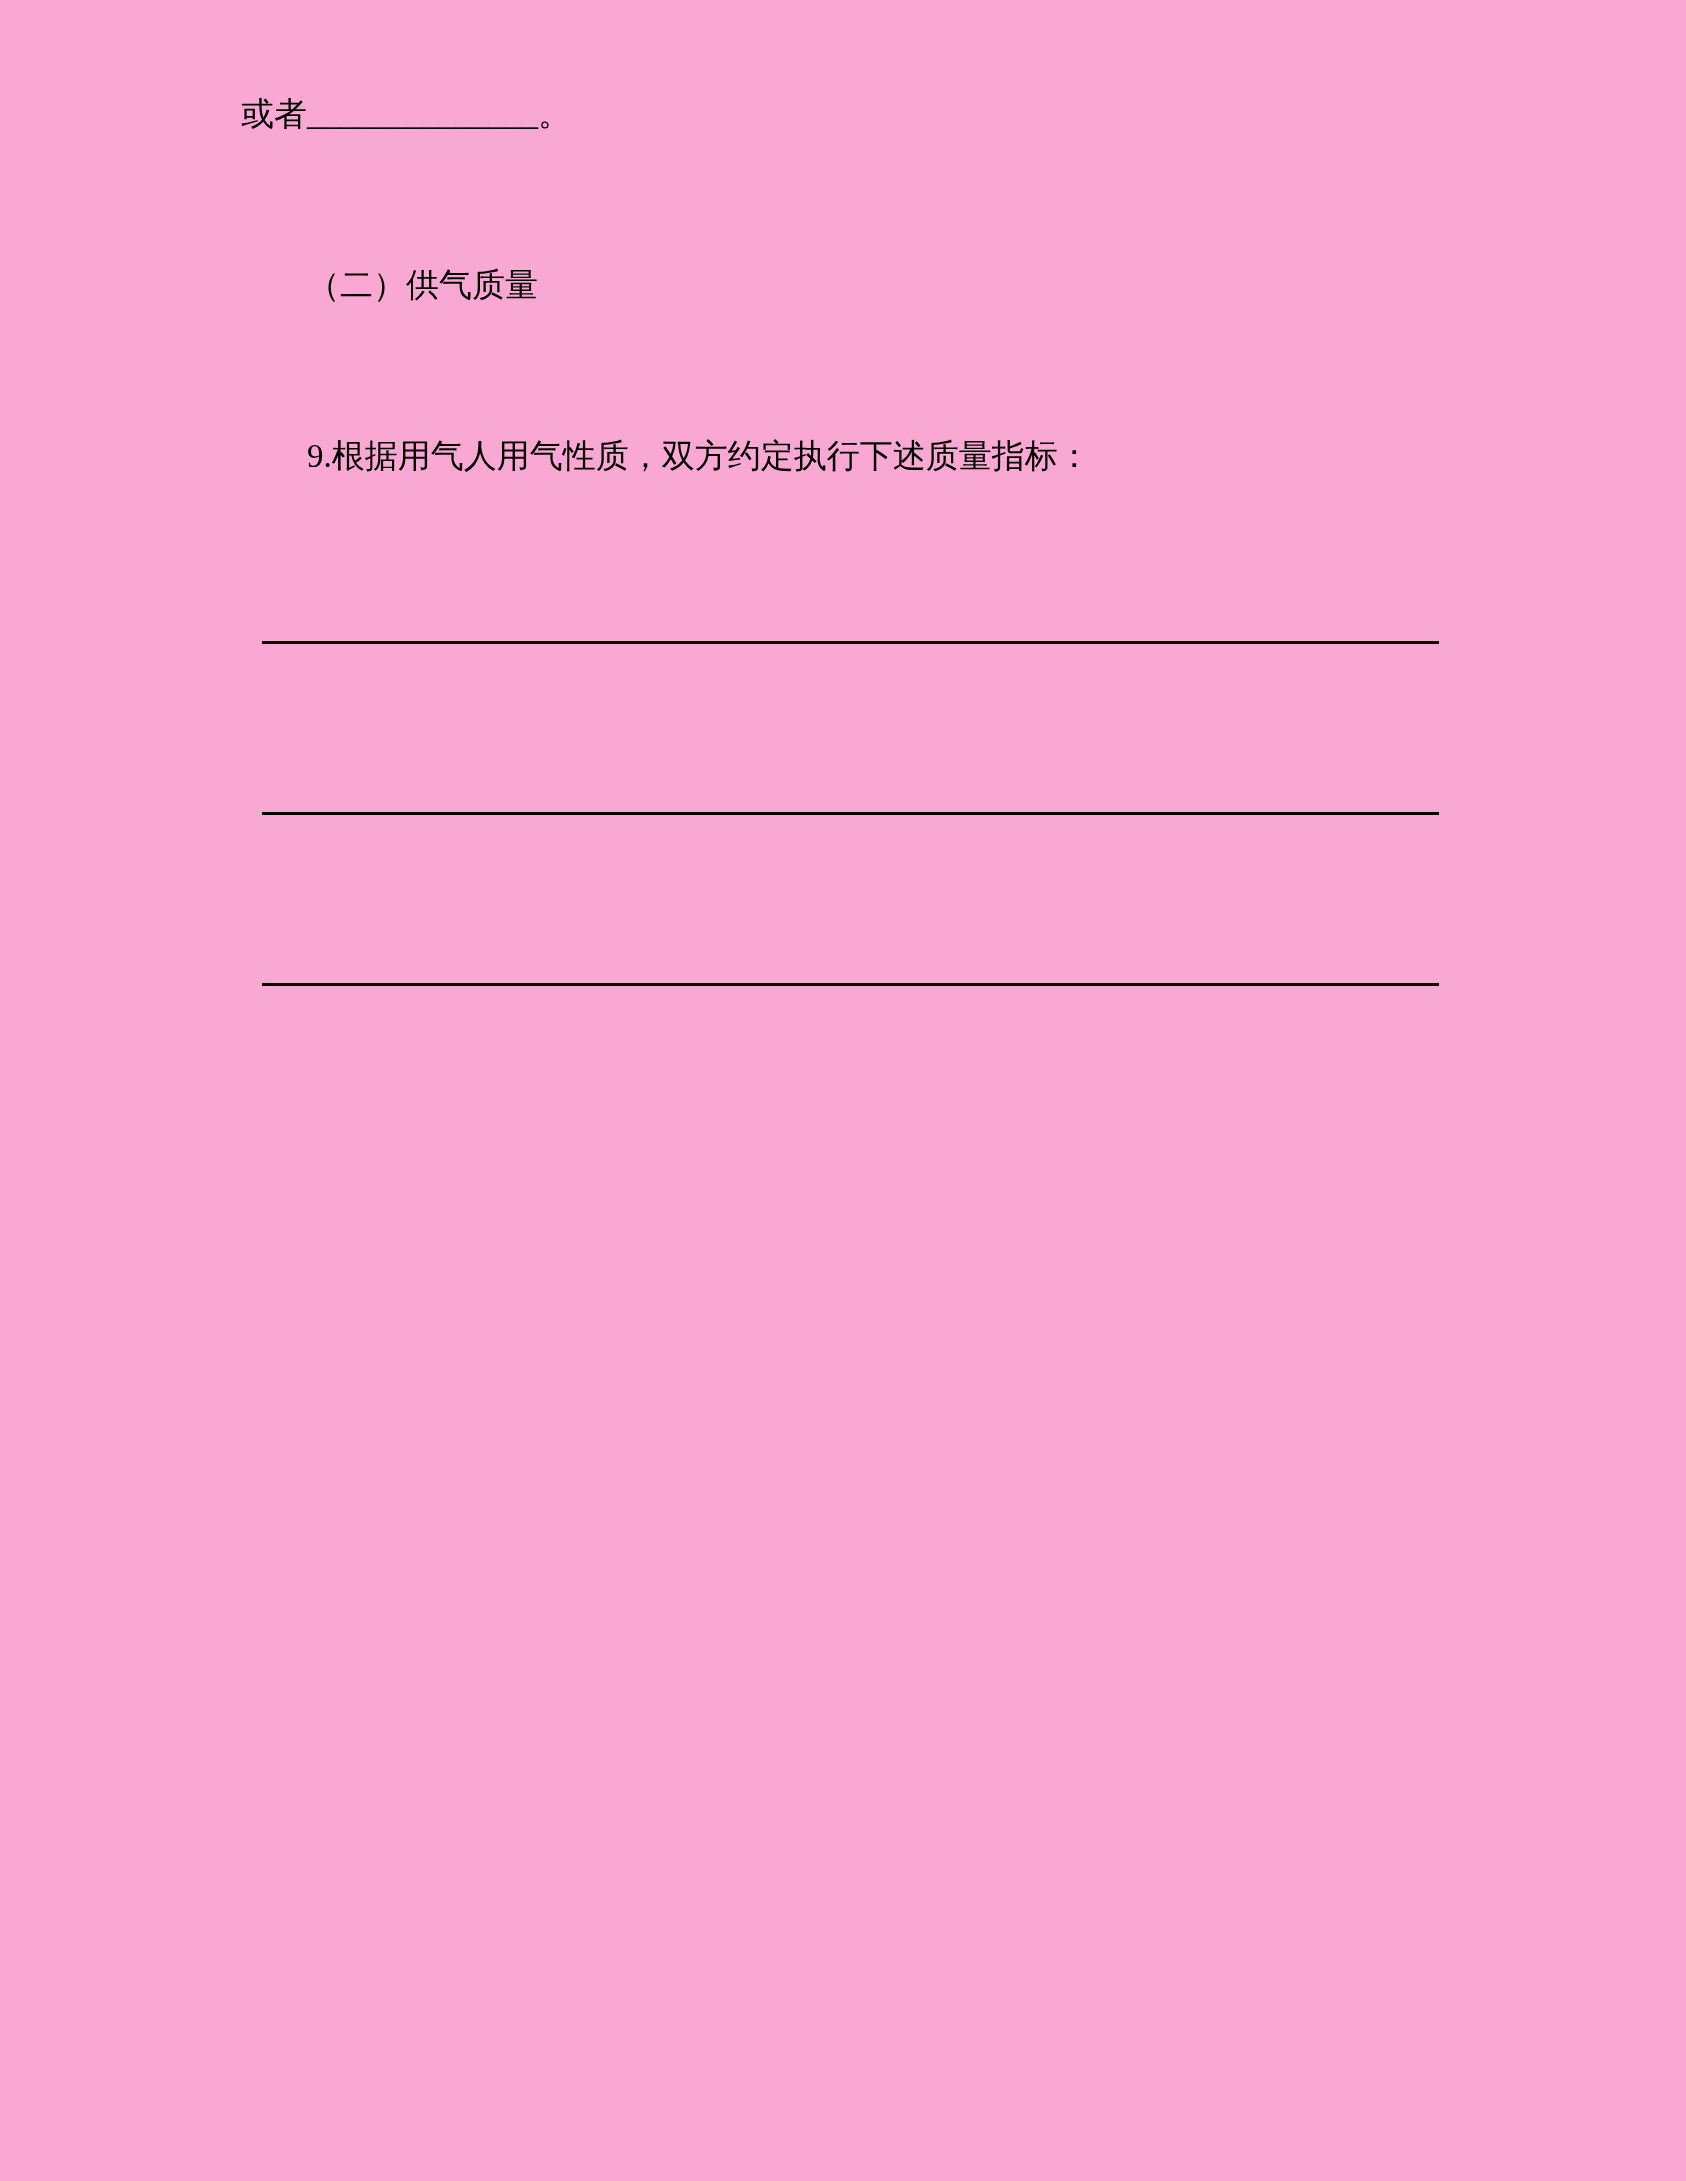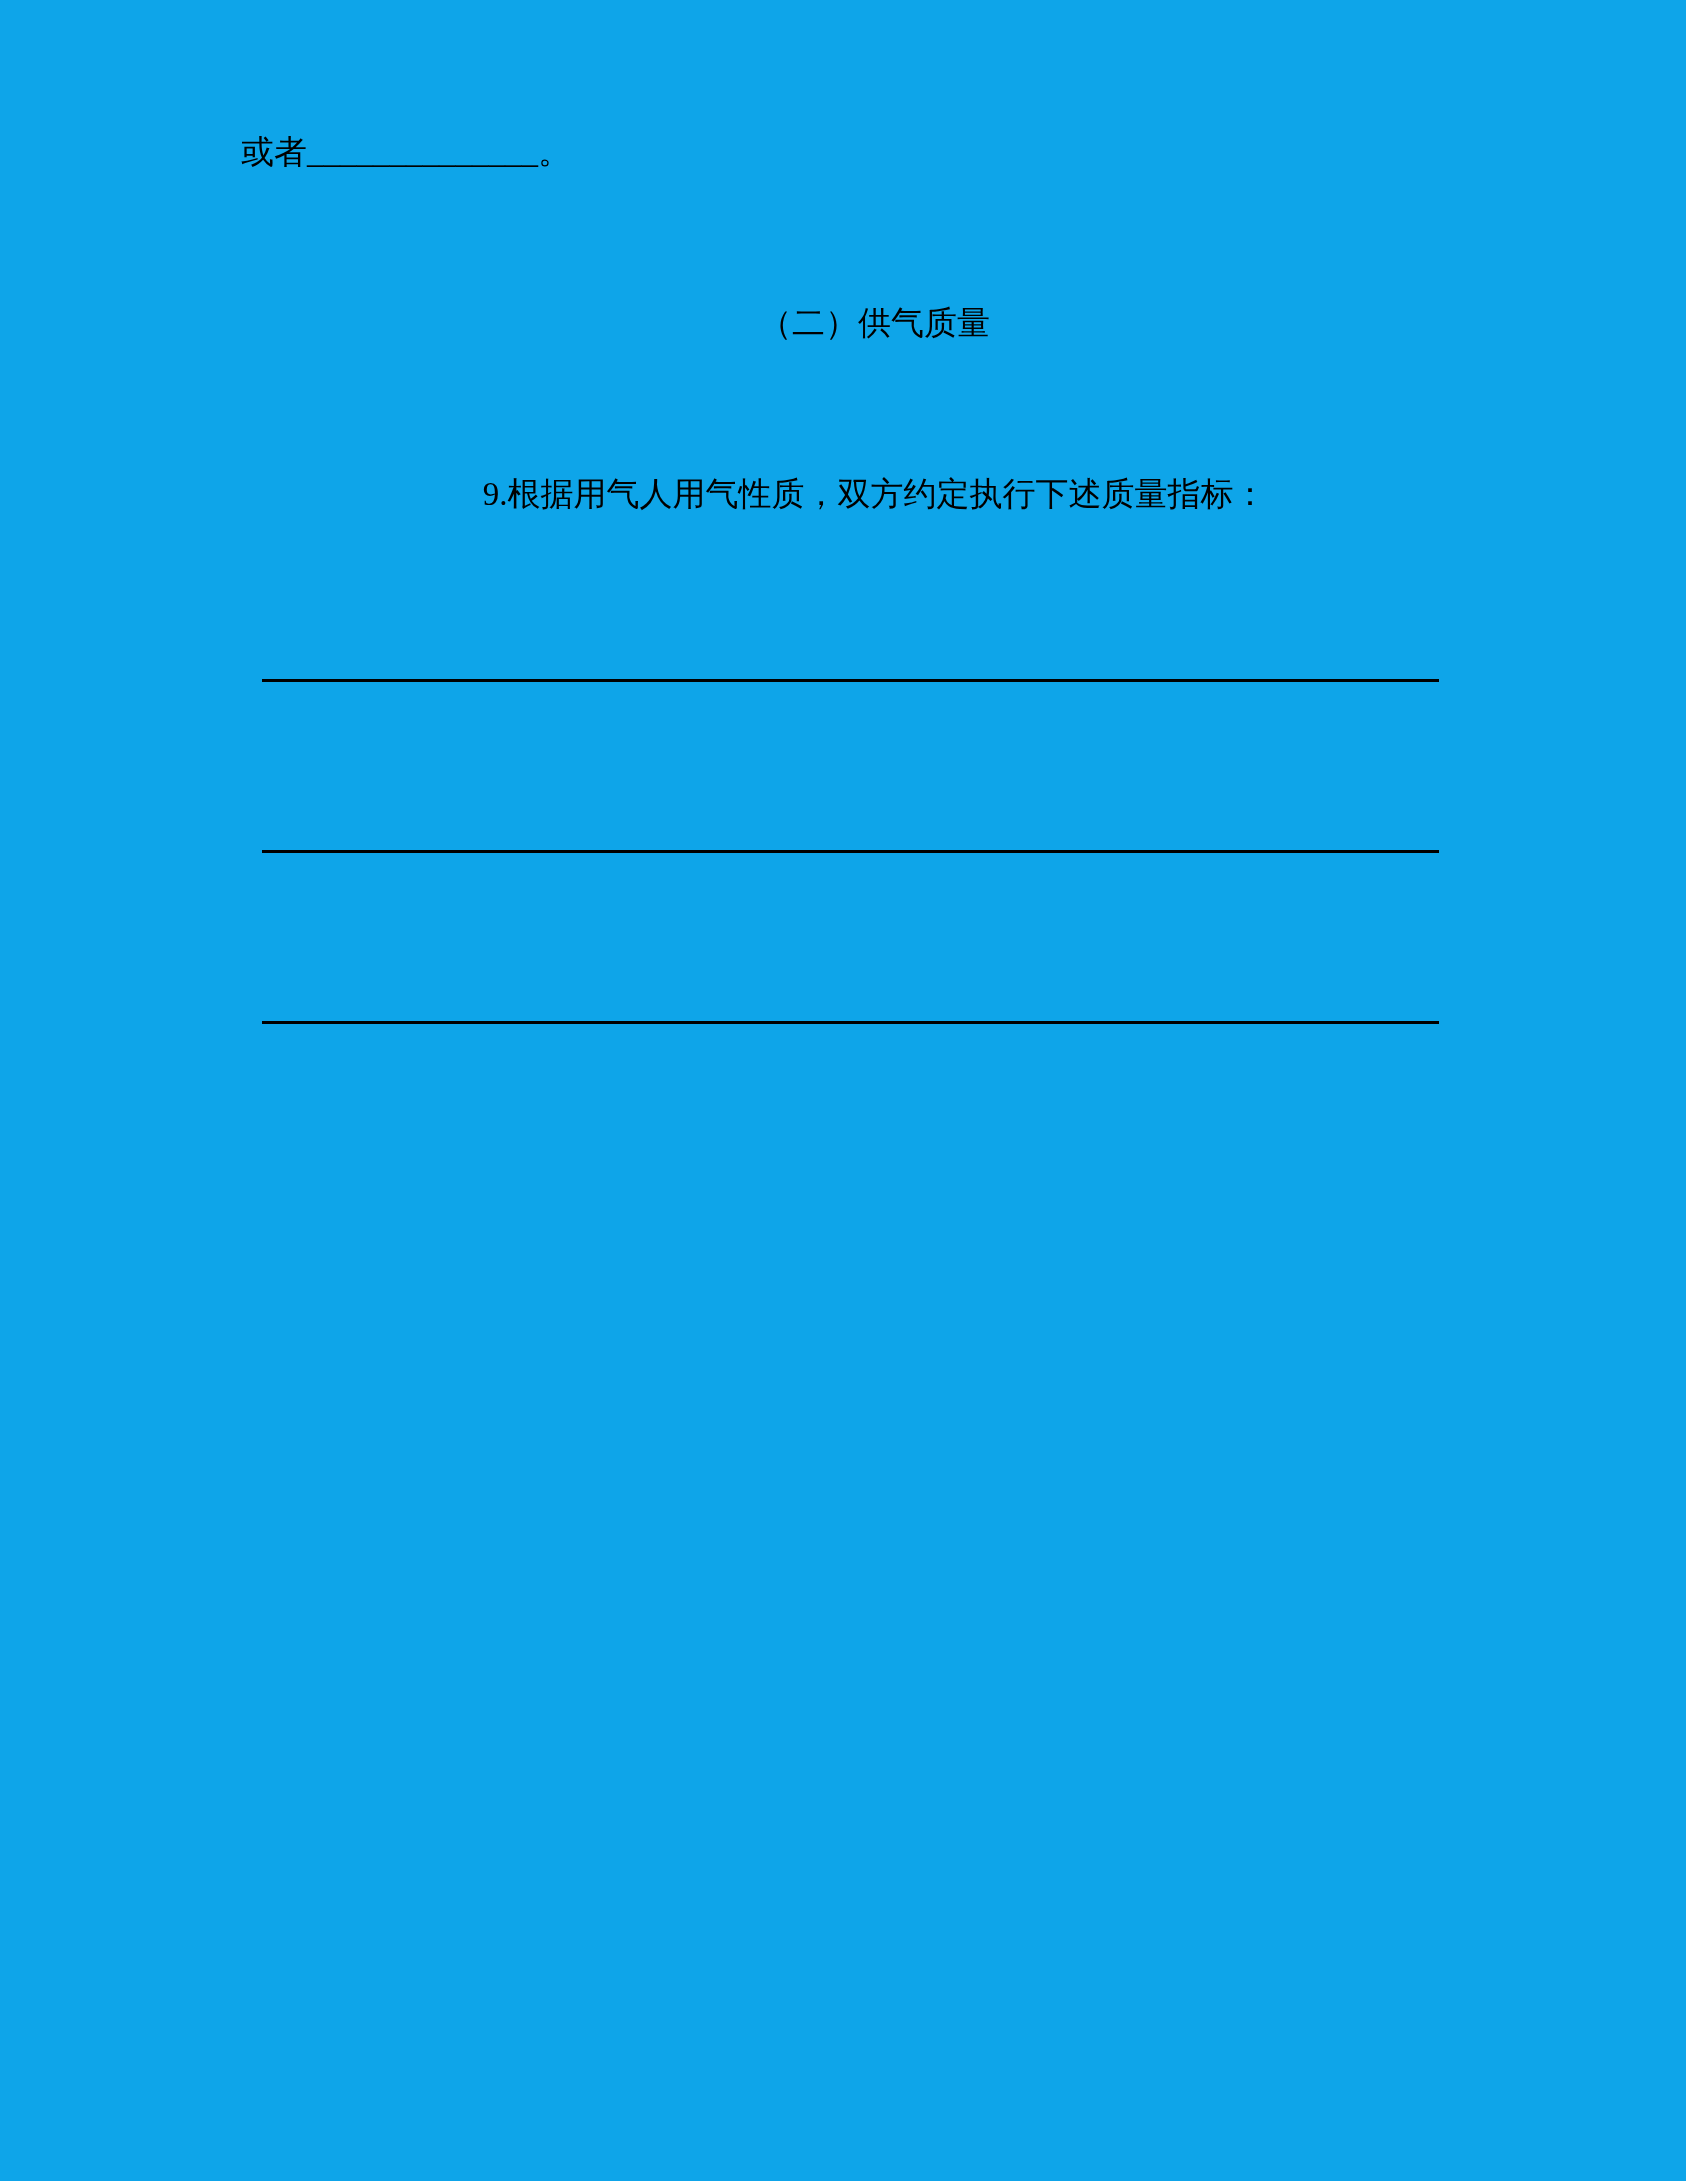--- a/index.html
+++ b/index.html
@@ -15,38 +15,37 @@
     color: #000000;
     overflow: hidden;
   }
   .page {
     position: absolute;
     top: 0;
     left: 0;
     width: 1686px;
     height: 2182px;
     box-sizing: border-box;
-    padding: 110px 244px 0 241px;
-    background: #0ea5e9;
+    padding: 72px 244px 0 241px;
+    background: #f9a8d4;
   }
   .para {
     font-size: 33px;
     line-height: 84px;
     margin: 0 0 87px 0;
     white-space: nowrap;
   }
   .line {
     display: block;
     height: 84px;
     line-height: 84px;
     white-space: nowrap;
   }
   .indent {
     padding-left: 66px;
-    text-align: center;
   }
   .bold {
     font-weight: bold;
   }
   .rule-para {
     height: 84px;
     margin: 0 0 87px 0;
   }
   .rule {
     margin-left: 21px;

